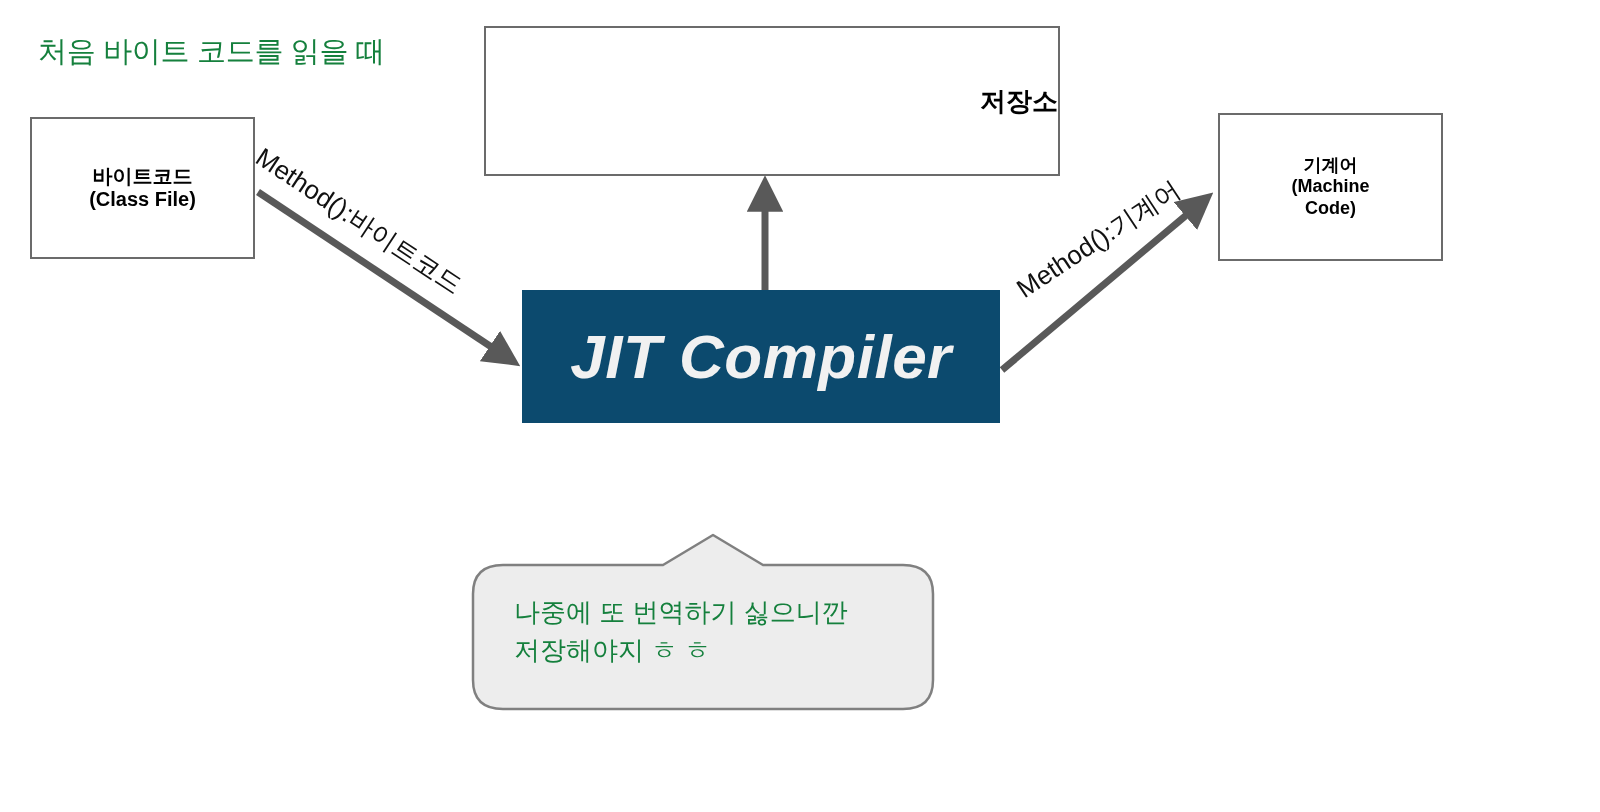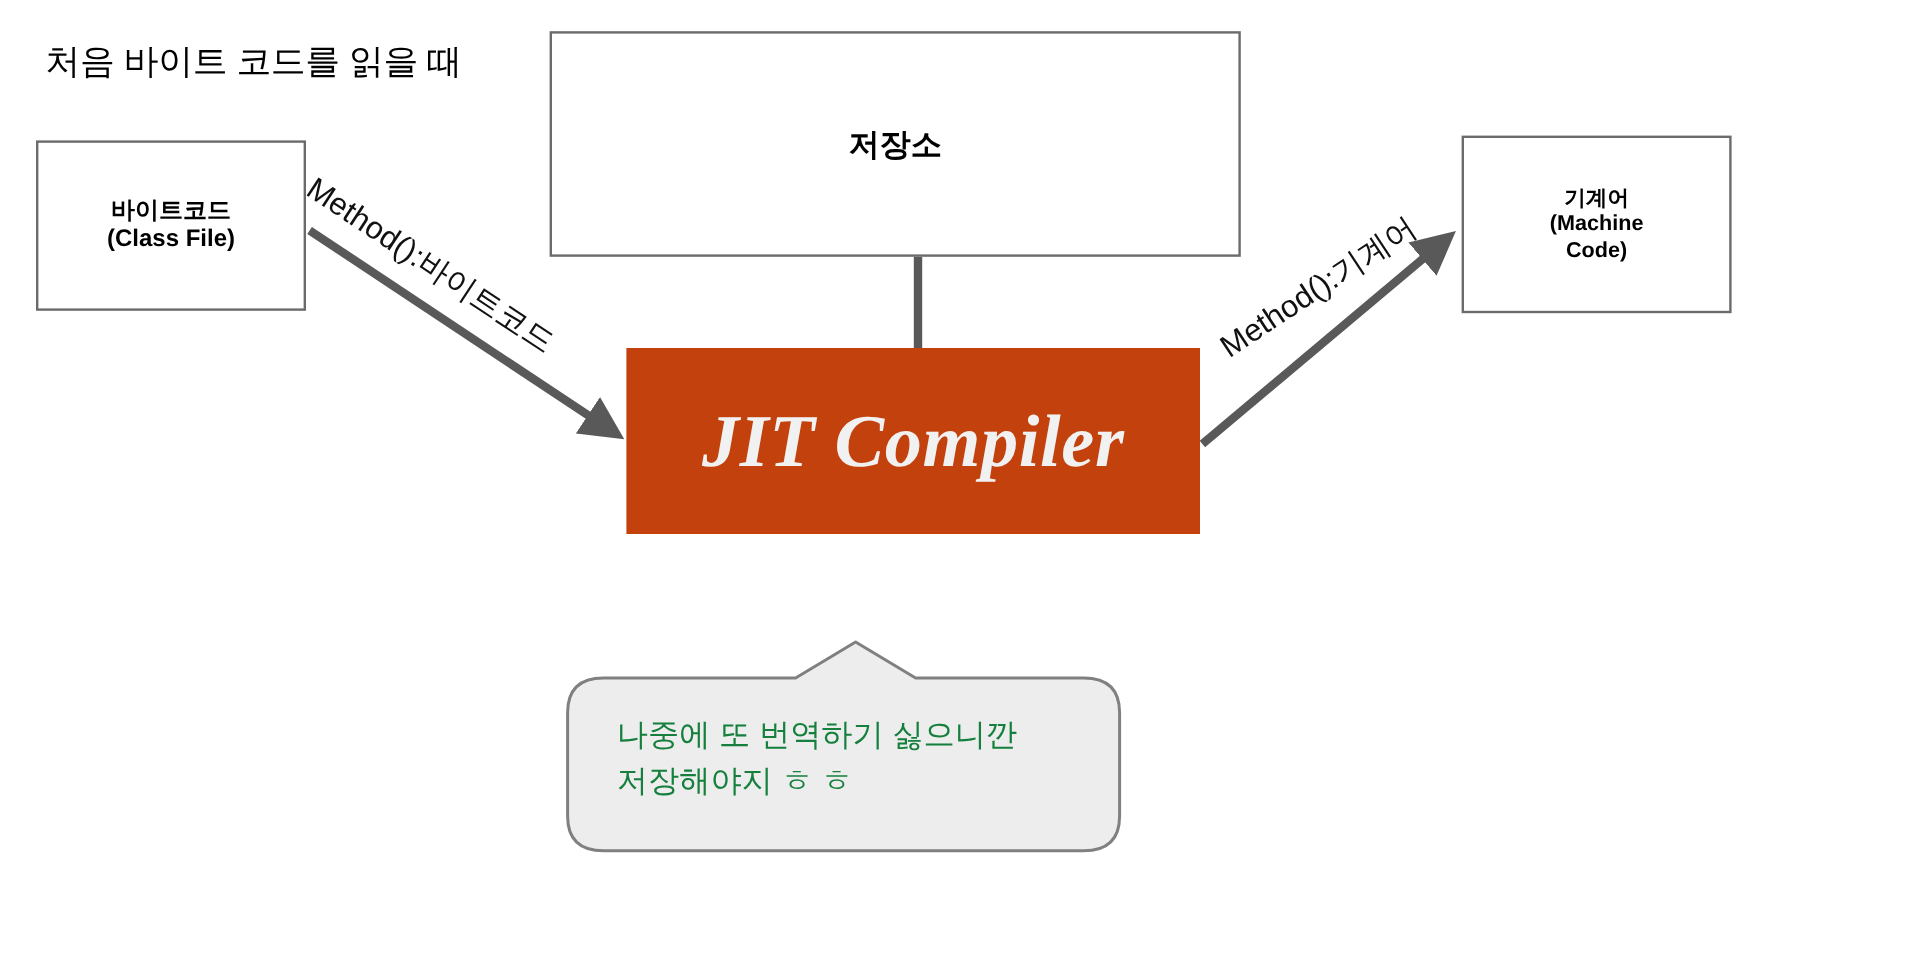--- a/index.html
+++ b/index.html
@@ -23,21 +23,21 @@
   
   .abs { position: absolute; box-sizing: border-box; }
 
   
   .headline {
     left: 38px;
     top: 32px;
     font-size: 29px;
     font-weight: 400;
     letter-spacing: -0.3px;
-    color: #000000;
+    color: #15803d;
     white-space: nowrap;
   }
 
   
   .node-box {
     border: 2px solid #6b6b6b;
     background: #ffffff;
     display: flex;
     align-items: center;
     justify-content: center;
@@ -45,40 +45,40 @@
     font-weight: 700;
     color: #000000;
     line-height: 1.17;
   }
   #box-bytecode {
     left: 30px;  top: 117px;
     width: 225px; height: 142px;
     font-size: 20px;
   }
   #box-storage {
-    left: 458px; top: 26px;
-    width: 576px; height: 188px;
+    left: 484px; top: 26px;
+    width: 576px; height: 150px;
     font-size: 26px;
+    justify-content: flex-end;
   }
   #box-machinecode {
     left: 1218px; top: 113px;
     width: 225px; height: 148px;
     font-size: 18px;
   }
   .node-box .line { display: block; }
 
   
   #box-jit {
     left: 522px; top: 290px;
-    width: 478px; height: 155px;
-    background: #c2410c;
+    width: 478px; height: 133px;
+    background: #0c4a6e;
     display: flex;
     align-items: center;
     justify-content: center;
-    font-family: Liberation Serif, serif;
   }
   #box-jit .jit-label {
     font-size: 62px;
     font-weight: 700;
     font-style: italic;
     color: #f1f1f1;
     letter-spacing: 0.5px;
     line-height: 1;
     white-space: nowrap;
   }

